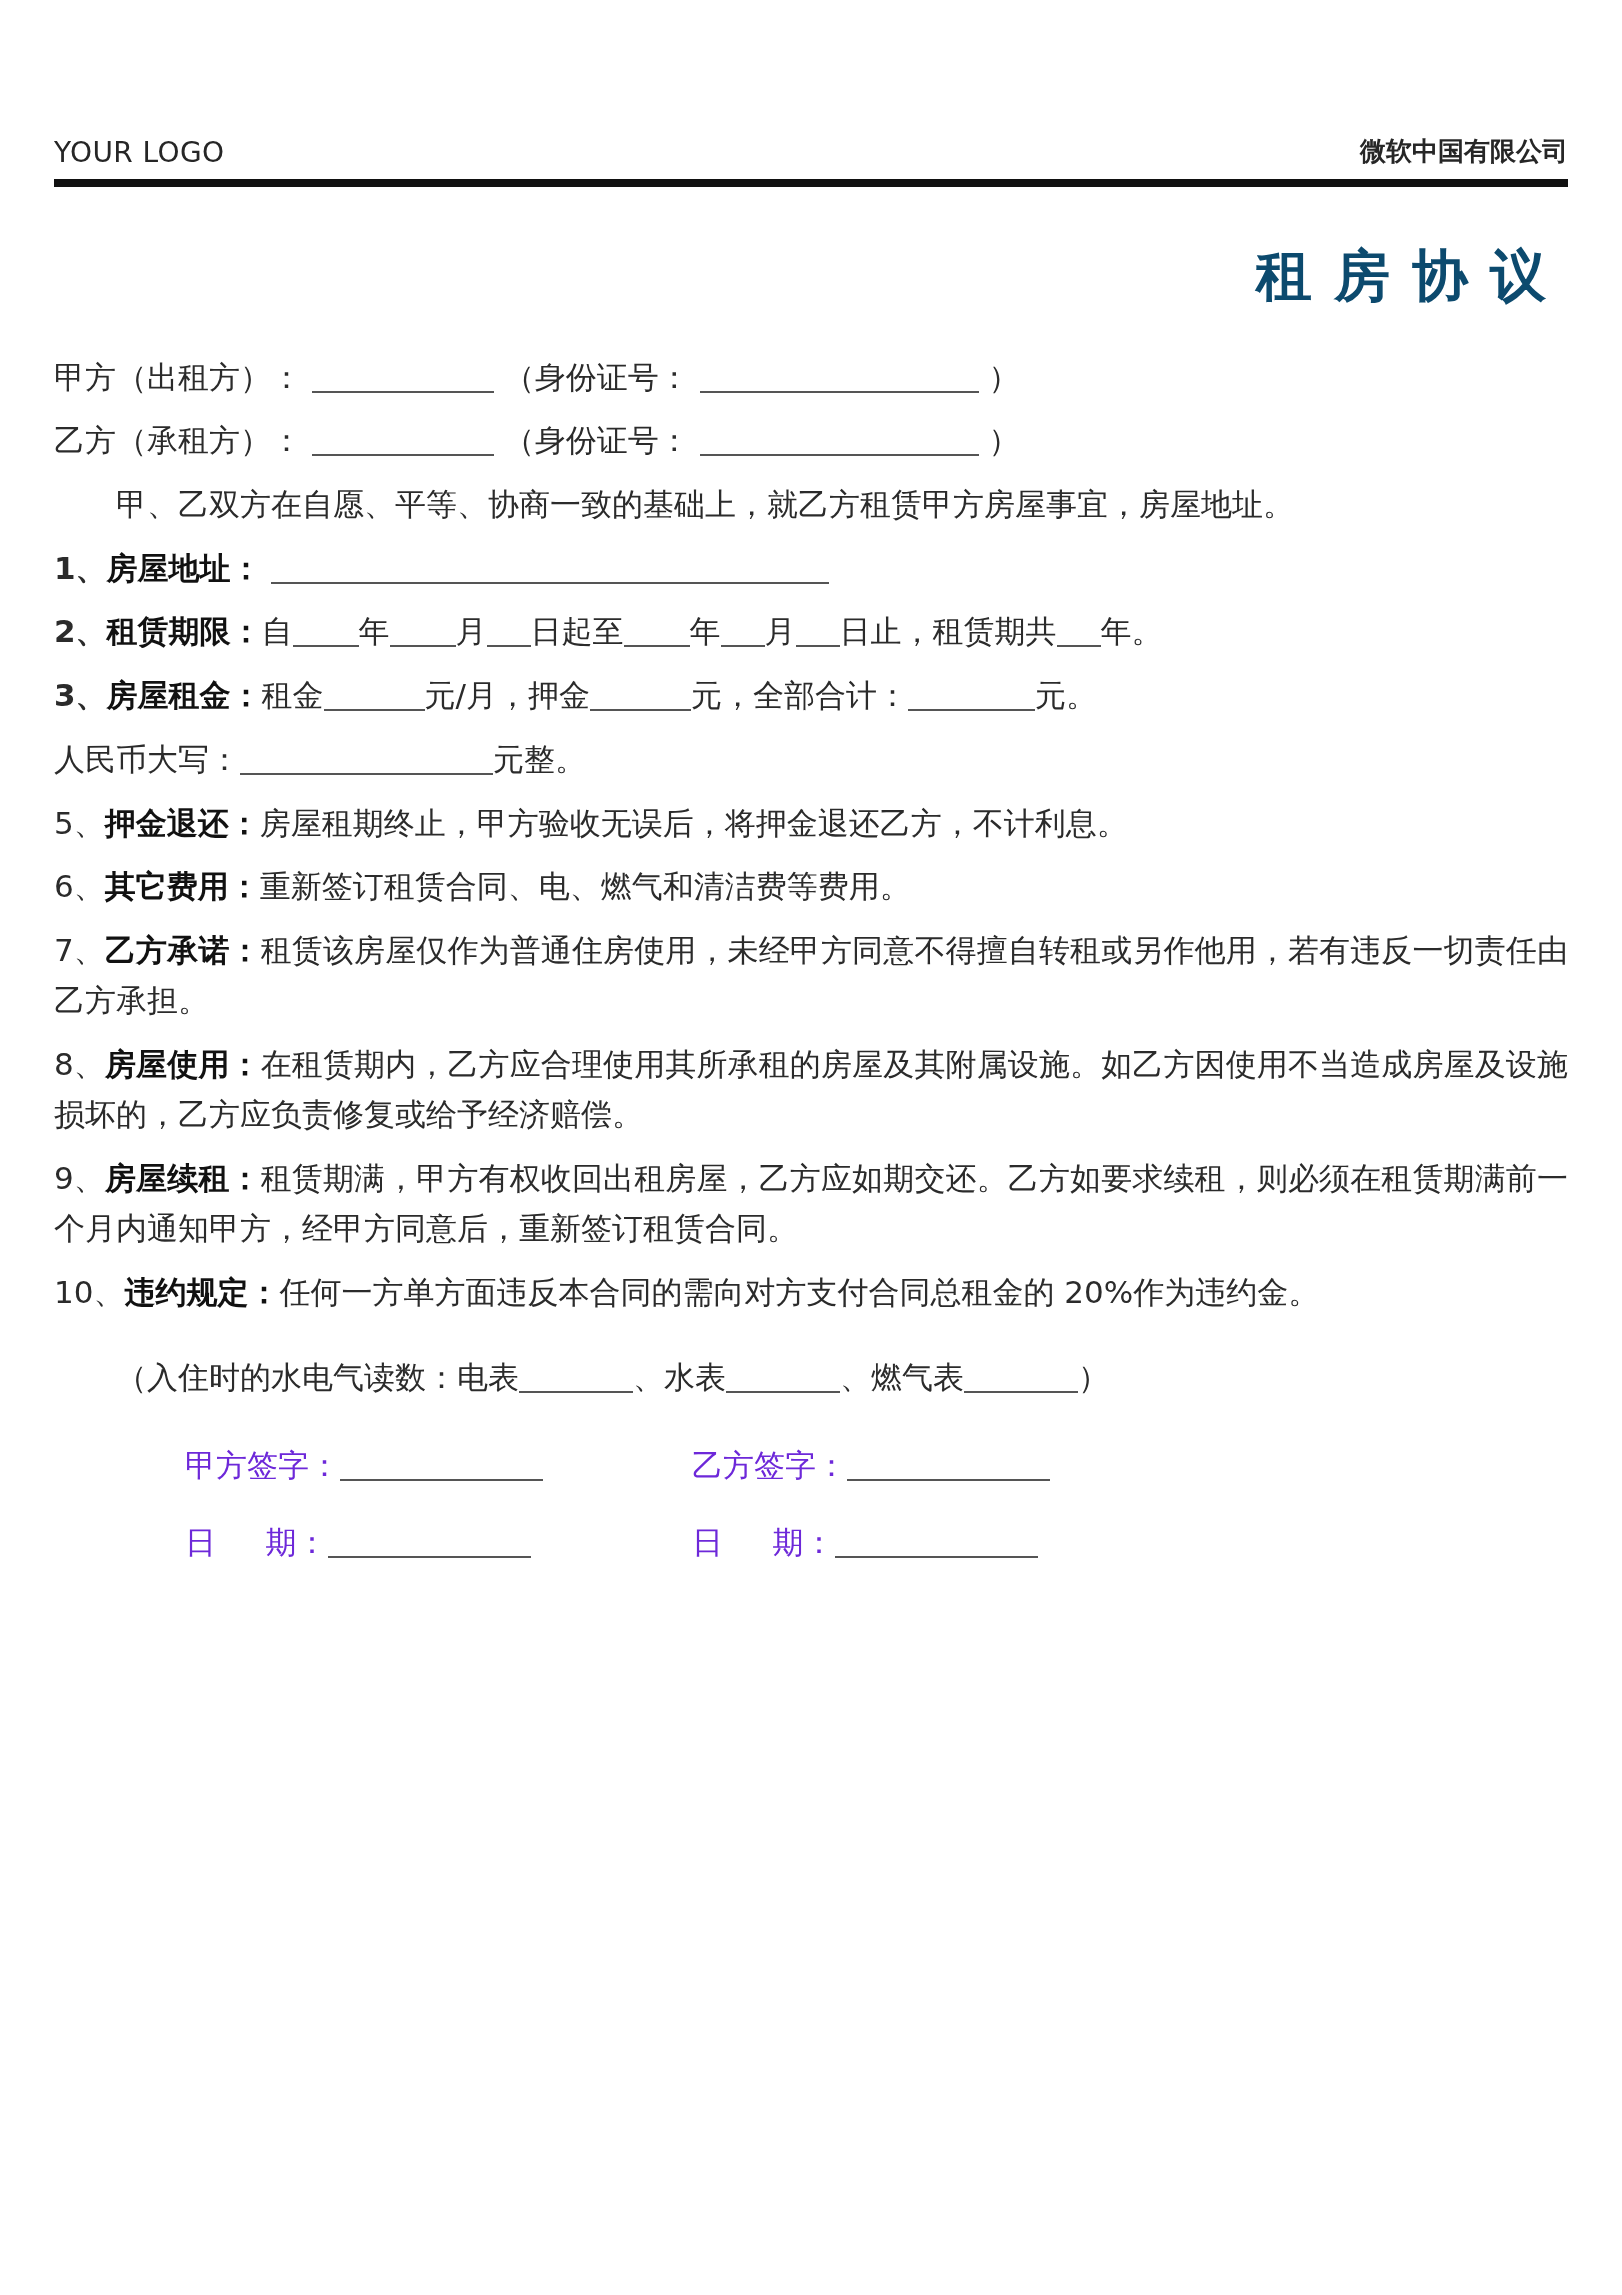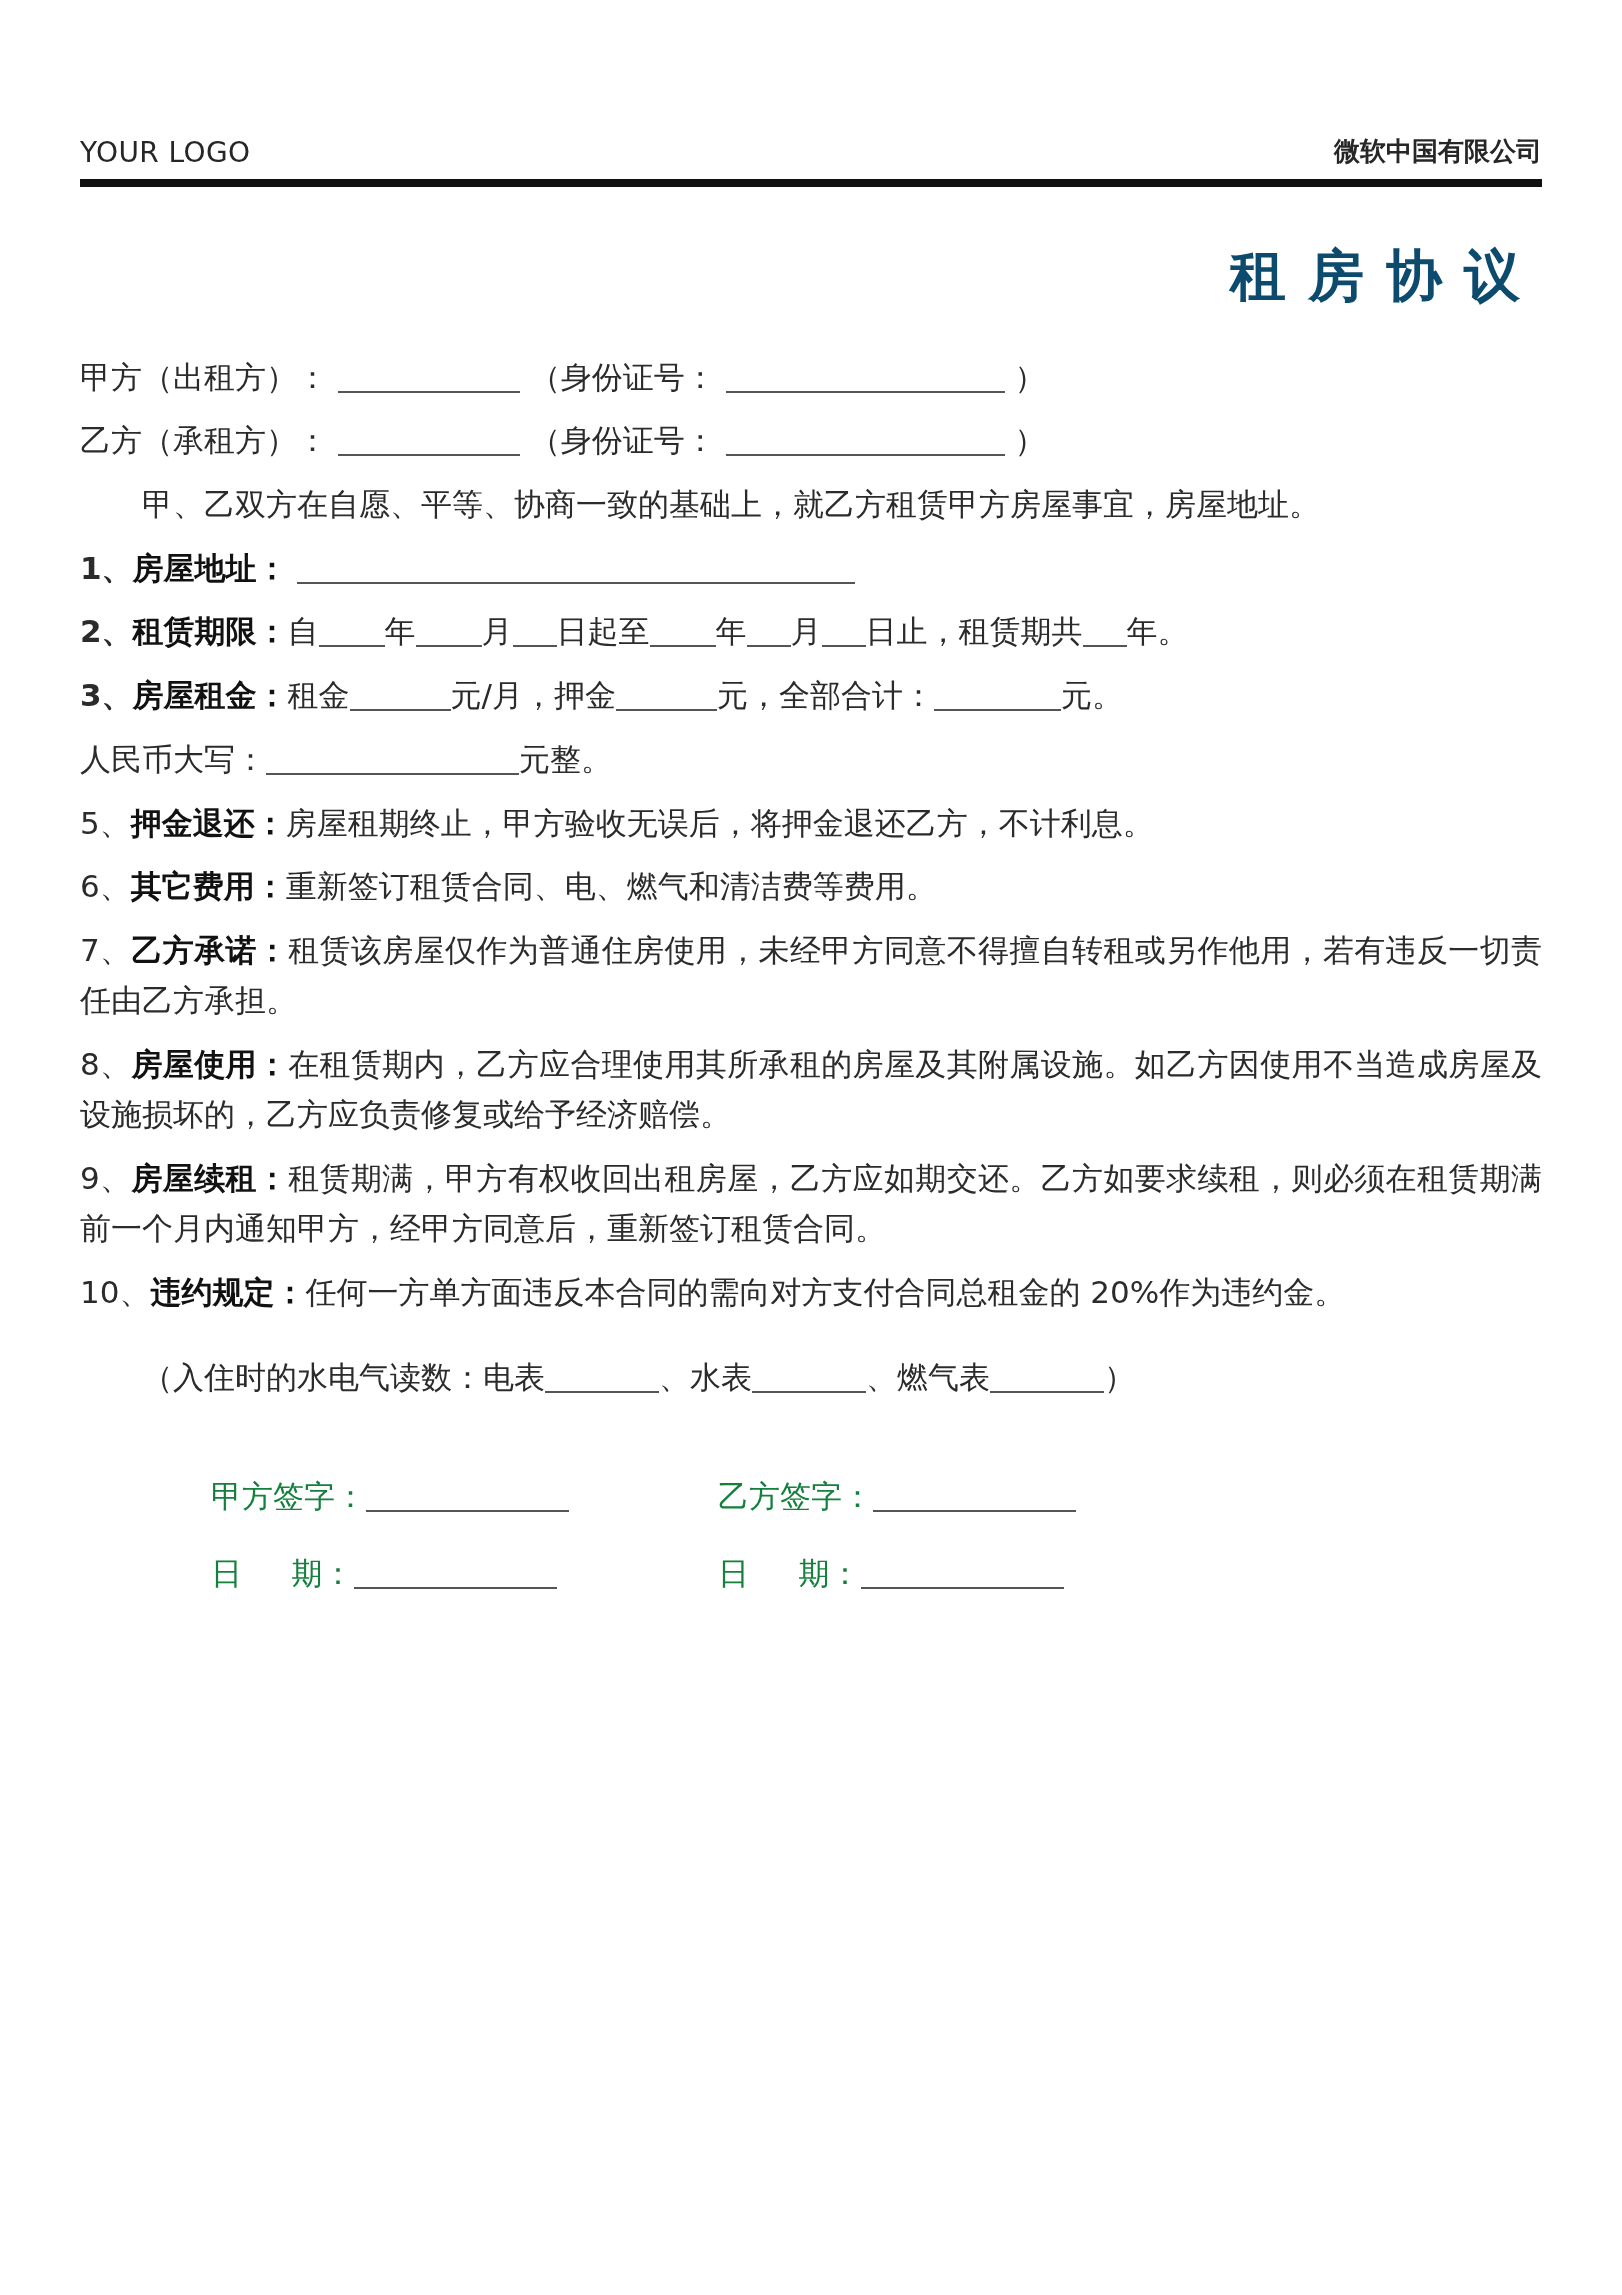--- a/index.html
+++ b/index.html
@@ -12,21 +12,21 @@
     height: 2295px;
     font-family: "DejaVu Sans", "Liberation Sans", sans-serif;
     color: #1a1a1a;
     -webkit-font-smoothing: antialiased;
   }
   .page {
     position: relative;
     width: 1622px;
     height: 2295px;
     box-sizing: border-box;
-    padding: 0 80px;
+    padding: 0 54px;
     background: #ffffff;
   }
 
   
   .doc-header {
     display: flex;
     align-items: flex-end;
     justify-content: space-between;
     padding-top: 118px;
     height: 51px;
@@ -103,23 +103,23 @@
   
   .meter-line {
     margin: 35px 0 0 0;
     text-indent: 2em;
     font-size: 31px;
     color: #2b2b2b;
   }
 
   
   .signature-area {
-    margin-top: 74px;
+    margin-top: 43px;
     font-size: 31px;
-    color: #15803d;
+    color: #6d28d9;
   }
   .sig-row {
     display: flex;
     margin-bottom: 35px;
     padding-left: 131px;
   }
   .sig-cell {
     width: 507px;
     white-space: nowrap;
   }

